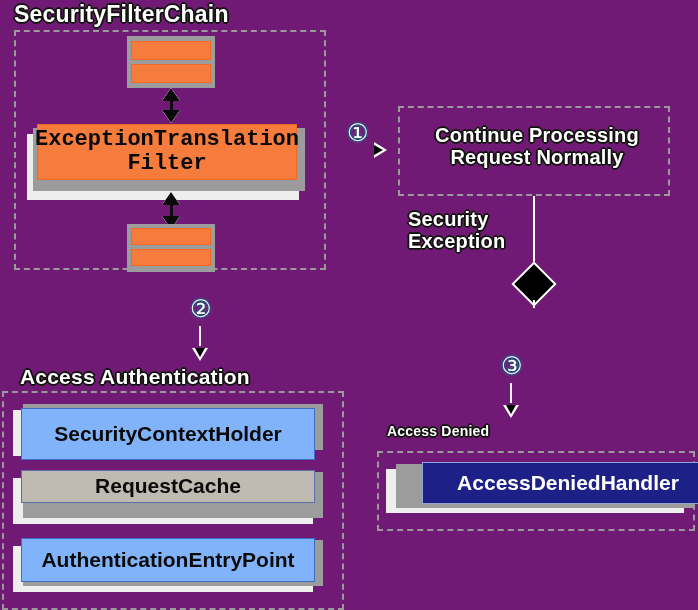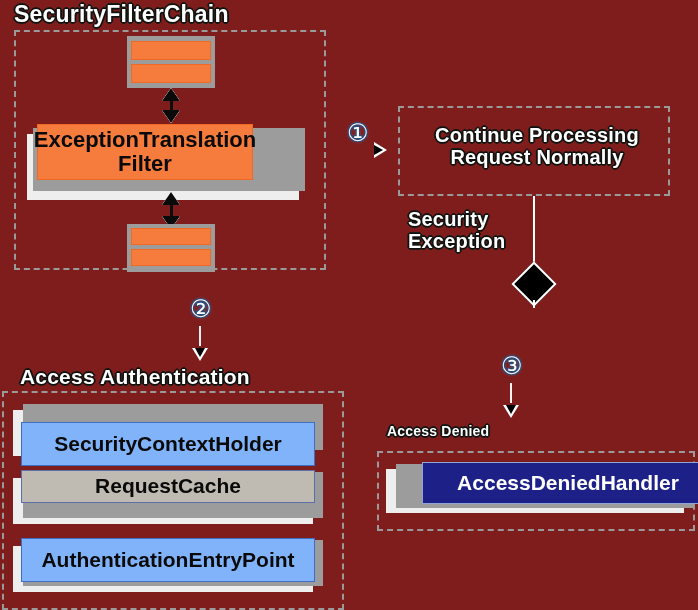--- a/index.html
+++ b/index.html
@@ -4,21 +4,21 @@
 <style>
   html, body {
     margin: 0;
     padding: 0;
     background: #000000;
   }
   #canvas {
     position: relative;
     width: 698px;
     height: 610px;
-    background: #7f1d1d;
+    background: #701a75;
     overflow: hidden;
     font-family: "Liberation Sans", sans-serif;
   }
 
   
   .group {
     position: absolute;
     border: 2px dashed #9a9a9a;
     background: transparent;
     box-sizing: border-box;
@@ -156,21 +156,21 @@
   <div class="node-shadow" style="left:127px; top:36px; width:88px; height:52px;"></div>
   <div class="node n-orange" style="left:131px; top:41px; width:80px; height:19px;"></div>
   <div class="node n-orange" style="left:131px; top:64px; width:80px; height:19px;"></div>
 
   <div class="vline-dark" style="left:170px; top:90px; height:30px;"></div>
   <div class="tri tri-up-blk" style="left:162px; top:88px;"></div>
   <div class="tri tri-dn-blk" style="left:162px; top:110px;"></div>
 
   <div class="node-shadow2" style="left:27px; top:134px; width:272px; height:66px;"></div>
   <div class="node-shadow" style="left:33px; top:128px; width:272px; height:63px;"></div>
-  <div class="node n-orange" style="left:37px; top:124px; width:216px; height:56px; font-size:22px; white-space:pre-line;">ExceptionTranslation
+  <div class="node n-orange" style="left:37px; top:124px; width:260px; height:56px; font-size:22px; white-space:pre-line;font-family:Liberation Mono, monospace;">ExceptionTranslation
 Filter</div>
 
   <div class="vline-dark" style="left:170px; top:194px; height:32px;"></div>
   <div class="tri tri-up-blk" style="left:162px; top:192px;"></div>
   <div class="tri tri-dn-blk" style="left:162px; top:216px;"></div>
 
   <div class="node-shadow" style="left:127px; top:224px; width:88px; height:48px;"></div>
   <div class="node n-orange" style="left:131px; top:228px; width:80px; height:17px;"></div>
   <div class="node n-orange" style="left:131px; top:249px; width:80px; height:17px;"></div>
 
@@ -190,21 +190,21 @@
 
   <div class="badge" style="left:190px; top:297px;">②</div>
   <div class="vline" style="left:199px; top:326px; height:20px; width:2px;"></div>
   <div class="tri tri-dn-open" style="left:192px; top:348px;"></div>
 
   <div class="olabel" style="left:20px; top:365px; font-size:21px;">Access Authentication</div>
   <div class="group" style="left:2px; top:391px; width:342px; height:219px;"></div>
 
   <div class="node-shadow2" style="left:13px; top:410px; width:300px; height:46px;"></div>
   <div class="node-shadow" style="left:23px; top:404px; width:300px; height:46px;"></div>
-  <div class="node n-blue" style="left:21px; top:422px; width:294px; height:44px; font-size:21px;">SecurityContextHolder</div>
+  <div class="node n-blue" style="left:21px; top:408px; width:294px; height:52px; font-size:21px;">SecurityContextHolder</div>
 
   <div class="node-shadow2" style="left:13px; top:478px; width:300px; height:46px;"></div>
   <div class="node-shadow" style="left:23px; top:472px; width:300px; height:46px;"></div>
   <div class="node n-tan" style="left:21px; top:470px; width:294px; height:33px; font-size:21px;">RequestCache</div>
 
   <div class="node-shadow2" style="left:13px; top:546px; width:300px; height:46px;"></div>
   <div class="node-shadow" style="left:23px; top:540px; width:300px; height:46px;"></div>
   <div class="node n-blue" style="left:21px; top:538px; width:294px; height:44px; font-size:21px;">AuthenticationEntryPoint</div>
 
   <div class="badge" style="left:501px; top:354px;">③</div>

